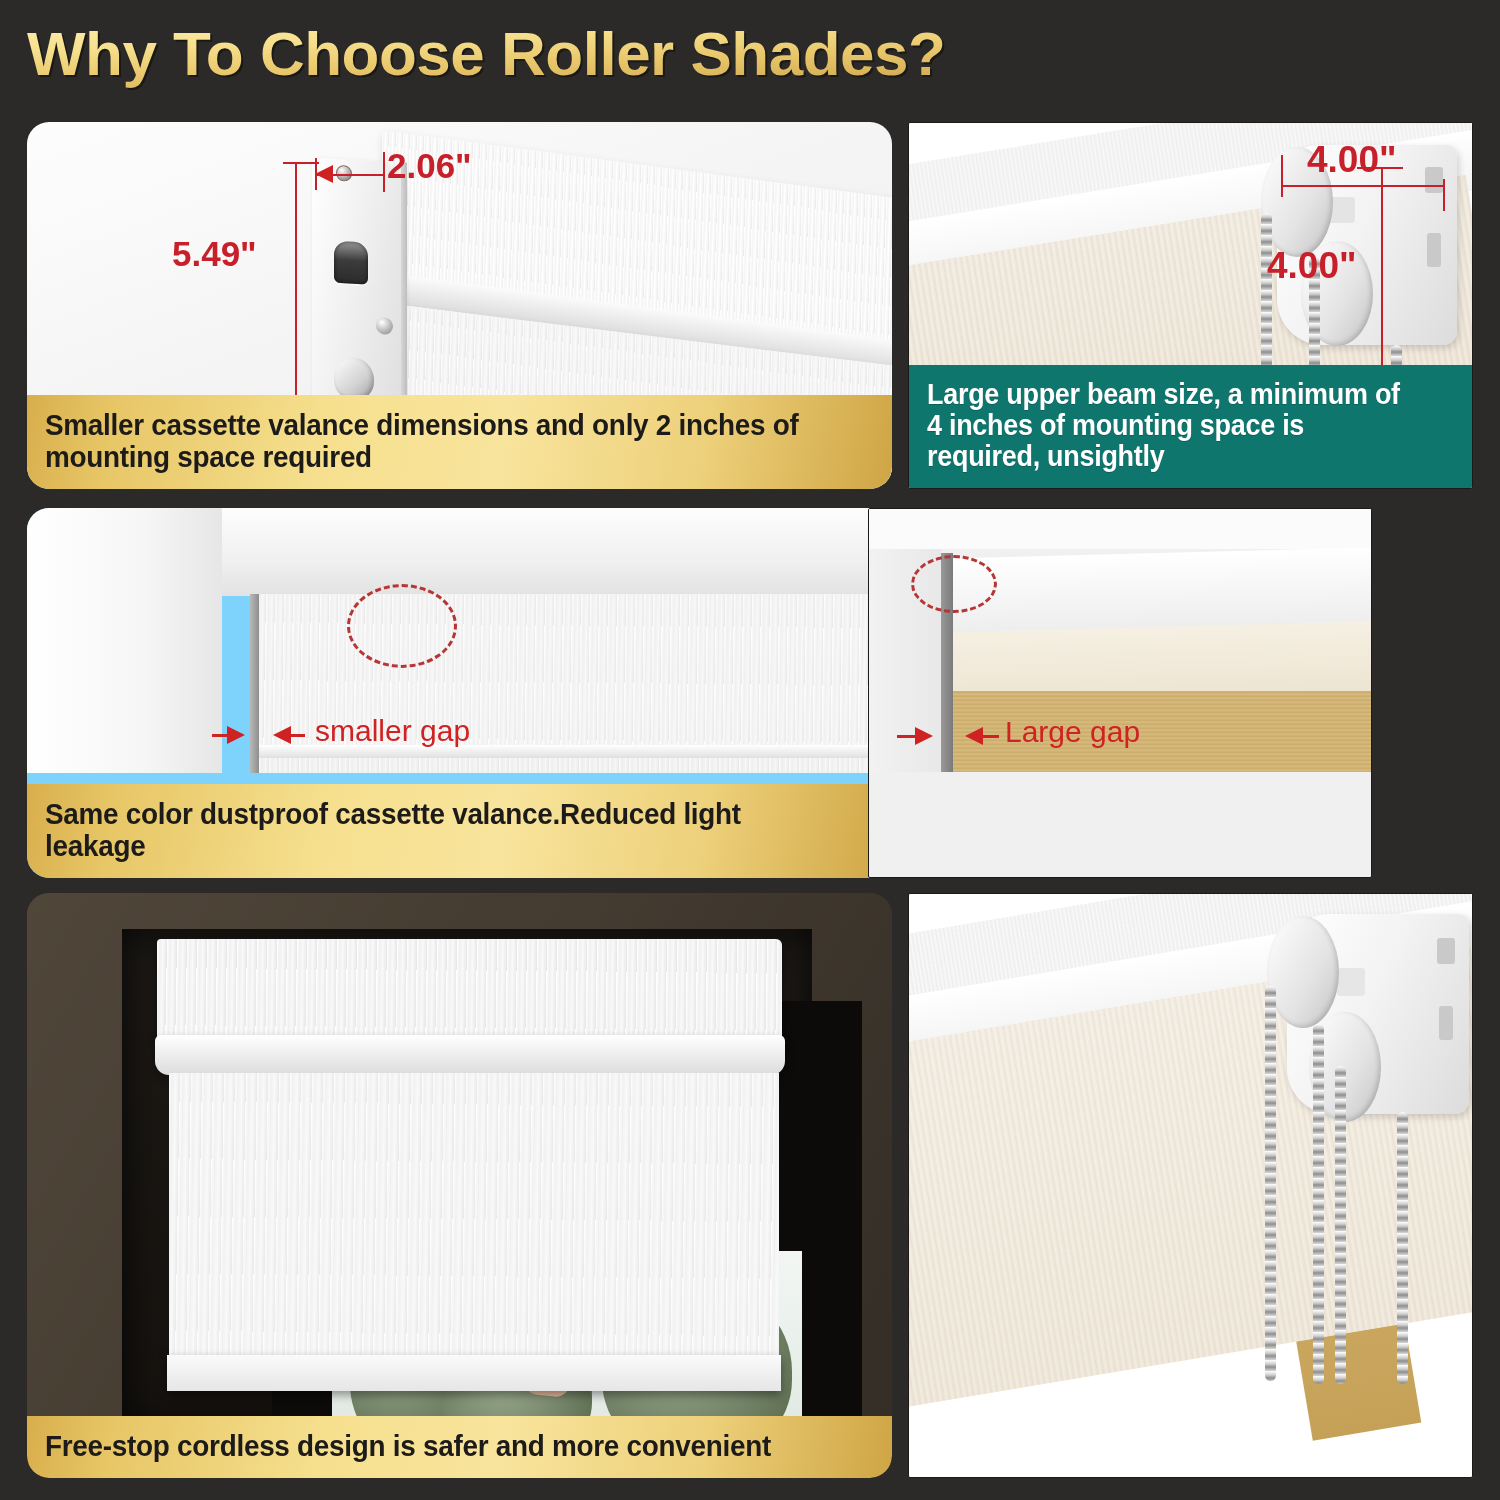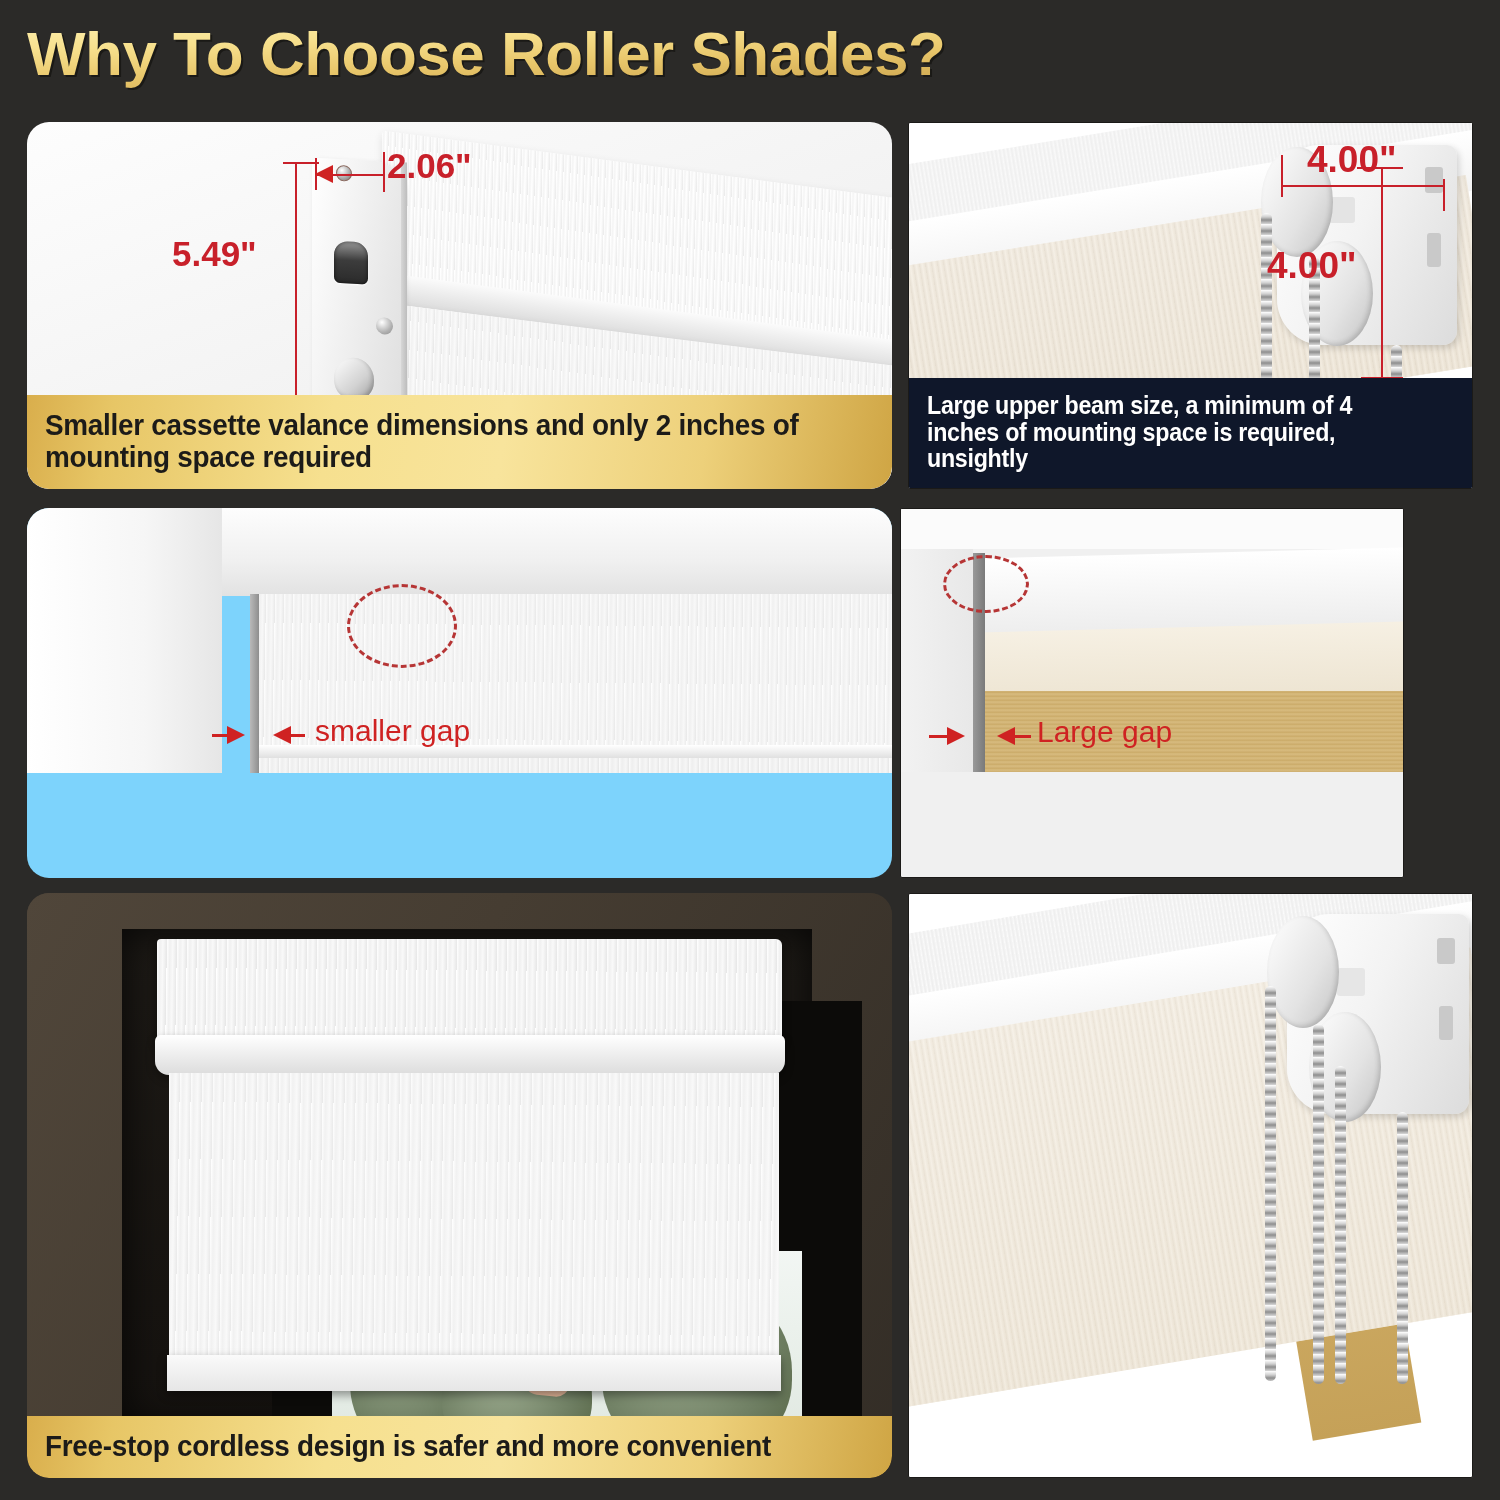--- a/index.html
+++ b/index.html
@@ -40,23 +40,23 @@
     font-weight: bold; line-height: 1.07;
     letter-spacing: -0.3px;
   }
   .cap.gold-bar {
     background: linear-gradient(100deg,#d9ae4c 0%, #e7c666 10%, #f6e08f 35%, #f8e49c 55%, #edd07a 78%, #cfa544 100%);
     color: #1c1b19;
     font-size: 30px;
     border-radius: 0 0 22px 22px;
   }
   .cap.gray-bar {
-    background: #0f172a;
+    background: #0f766e;
     color: #ffffff;
-    font-size: 25px;
+    font-size: 29px;
     text-shadow: 0 1px 0 rgba(0,0,0,.18);
   }
   .cap span { display: block; transform: scaleX(0.93); transform-origin: left center; }
 
   
   .p1 { left: 27px; top: 122px; width: 865px; height: 367px;
         background: linear-gradient(160deg,#fdfdfd 0%, #f3f3f3 55%, #e9e9e9 100%); }
   .valance-wrap { position:absolute; left:0; top:0; right:0; bottom:105px; }
   .v-endcap {
     position:absolute; left:285px; top:38px; width:92px; height:258px;
@@ -174,21 +174,21 @@
   .gap-bar-sm { position:absolute; left:223px; top:86px; width:9px; bottom:105px;
     background: linear-gradient(90deg,#b9b9b9,#8e8e8e); }
   .dash-circle { position:absolute; border:3px dashed #b63535; border-radius:50%; }
   .arrow-r, .arrow-l { position:absolute; width:0; height:0; }
   .arrow-r { border-top:9px solid transparent; border-bottom:9px solid transparent; border-left:18px solid #cf2222; }
   .arrow-l { border-top:9px solid transparent; border-bottom:9px solid transparent; border-right:18px solid #cf2222; }
   .arrow-stem { position:absolute; height:3px; background:#cf2222; }
   .gap-label { position:absolute; color:#cf2222; font-size:30px; white-space:nowrap; }
 
   
-  .p4 { left: 900px; top: 508px; width: 504px; height: 370px; background:#f0f0f0;padding-left:40px; }
+  .p4 { left: 868px; top: 508px; width: 504px; height: 370px; background:#f0f0f0;padding-left:40px; }
   .p4 .hdr { position:absolute; left:0; top:0; right:0; height:40px; background:#fbfbfb; }
   .p4 .railwhite { position:absolute; left:78px; top:44px; right:0; height:118px;
     background: linear-gradient(180deg,#ffffff,#e9e9e9 80%,#d6d6d6);
     transform: skewY(-1.5deg); }
   .p4 .railcream { position:absolute; left:78px; top:118px; right:0; height:80px;
     background: linear-gradient(180deg,#f6f0e3,#ece3d0); transform: skewY(-1.5deg); }
   .p4 .fabric { position:absolute; left:84px; top:182px; right:0; bottom:105px;
     background: repeating-linear-gradient(0deg,#cdae6f 0px,#d8bc80 2px,#c9a865 4px),
                 repeating-linear-gradient(90deg, rgba(255,255,255,.25) 0px, rgba(0,0,0,.04) 2px); }
   .p4 .gapbar { position:absolute; left:70px; top:44px; width:14px; bottom:105px;
@@ -329,20 +329,23 @@
 
       <div class="dash-circle" style="left:320px; top:76px; width:110px; height:84px;"></div>
 
       <div class="arrow-stem" style="left:208px; top:735px;"></div>
       <div class="arrow-r" style="left:200px; top:218px;"></div>
       <div class="arrow-stem" style="left:185px; top:226px; width:22px;"></div>
       <div class="arrow-l" style="left:246px; top:218px;"></div>
       <div class="arrow-stem" style="left:262px; top:226px; width:16px;"></div>
       <div class="gap-label" style="left:288px; top:206px;">smaller gap</div>
     </div>
+    <div class="cap gold-bar">
+      <span>Same color dustproof cassette valance.Reduced light leakage</span>
+    </div>
   </div>
 
   <div class="panel gray p4">
     <div class="photo">
       <div class="hdr"></div>
       <div class="railwhite"></div>
       <div class="railcream"></div>
       <div class="fabric"></div>
       <div class="gapbar"></div>
       <div class="leftwall"></div>

